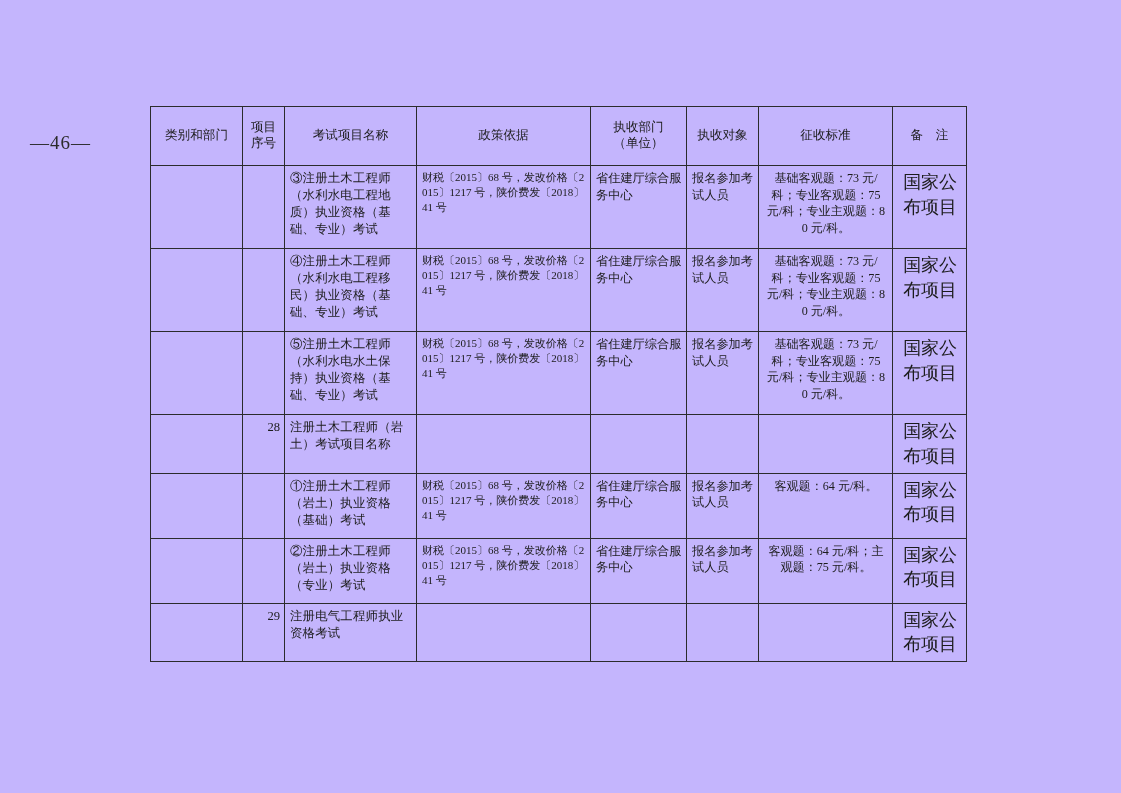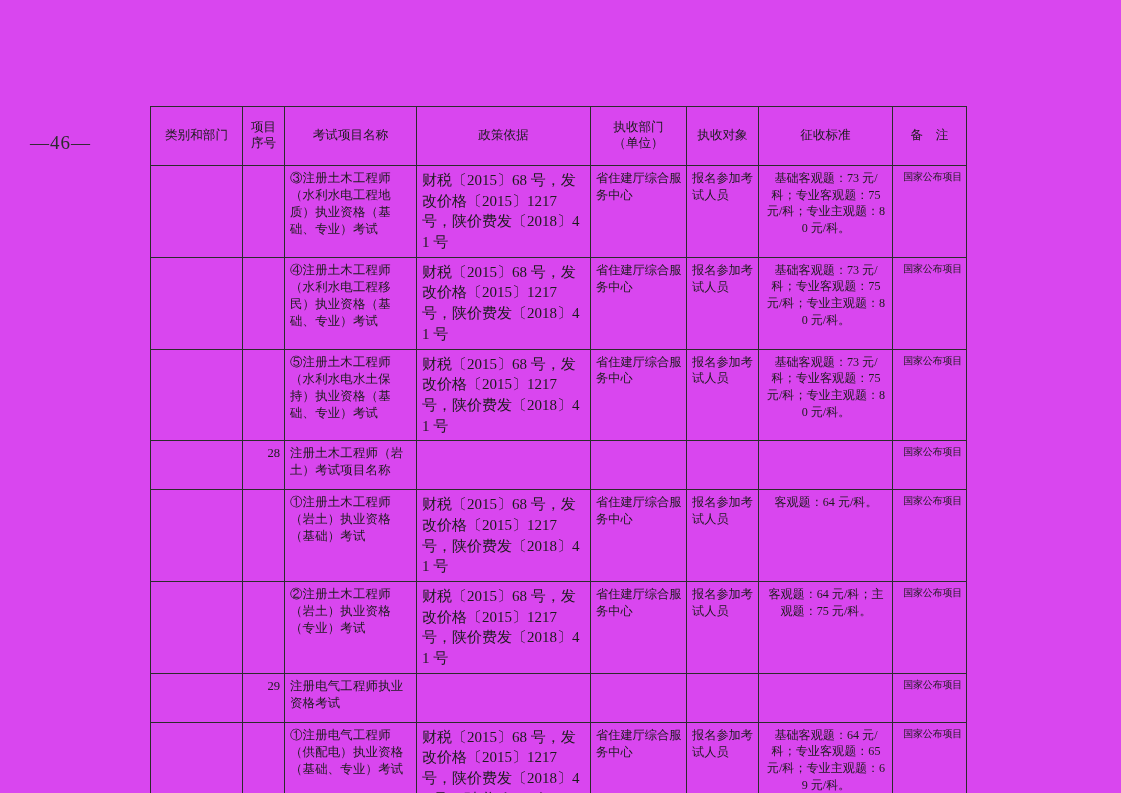--- a/index.html
+++ b/index.html
@@ -12,21 +12,21 @@
     background: #ffffff;
     font-family: "Liberation Serif", "DejaVu Serif", serif;
     color: #1a1a1a;
     position: relative;
     overflow: hidden;
   }
   
   .page {
     position: absolute;
     inset: 0;
-    background: #d946ef;
+    background: #c4b5fd;
   }
   .page-number {
     position: absolute;
     left: 30px;
     top: 132px;
     font-size: 19px;
     letter-spacing: 1px;
     color: #2b2b2b;
     font-family: "Liberation Serif", "DejaVu Serif", serif;
   }
@@ -75,37 +75,37 @@
   td.cell-no {
     text-align: right;
     vertical-align: middle;
     font-size: 12.6px;
   }
   td.cell-name {
     font-size: 12.4px;
     letter-spacing: 0.2px;
   }
   td.cell-policy {
-    font-size: 15px;
+    font-size: 11px;
     letter-spacing: 0;
   }
   td.cell-dept {
     font-size: 12.2px;
   }
   td.cell-target {
     font-size: 12.2px;
   }
   td.cell-std {
     font-size: 12.1px;
     text-align: center;
   }
   td.cell-remark {
-    font-size: 10px;
+    font-size: 18px;
     vertical-align: middle;
-    text-align: right;
+    text-align: center;
     padding-left: 2px;
     letter-spacing: -0.2px;
   }
   td.empty { padding: 0; }
 
   .row-tall td { height: 74px; }
   .row-short td { height: 40px; }
   .row-mid td { height: 56px; }
 
   .nm { white-space: pre-line; }
@@ -207,27 +207,17 @@
         <tr class="row-short">
           <td class="empty"></td>
           <td class="cell-no">29</td>
           <td class="cell-name">注册电气工程师执业资格考试</td>
           <td class="cell-policy"></td>
           <td class="cell-dept"></td>
           <td class="cell-target"></td>
           <td class="cell-std"></td>
           <td class="cell-remark">国家公布项目</td>
         </tr>
-        <tr class="row-tall">
-          <td class="empty"></td>
-          <td class="cell-no"></td>
-          <td class="cell-name">①注册电气工程师（供配电）执业资格（基础、专业）考试</td>
-          <td class="cell-policy">财税〔2015〕68 号，发改价格〔2015〕1217 号，陕价费发〔2018〕41 号，财税〔2018〕90 号</td>
-          <td class="cell-dept">省住建厅综合服务中心</td>
-          <td class="cell-target">报名参加考试人员</td>
-          <td class="cell-std">基础客观题：64 元/科；专业客观题：65 元/科；专业主观题：69 元/科。</td>
-          <td class="cell-remark">国家公布项目</td>
-        </tr>
       </tbody>
     </table>
   </div>
 
 </div>
 
 </body></html>

